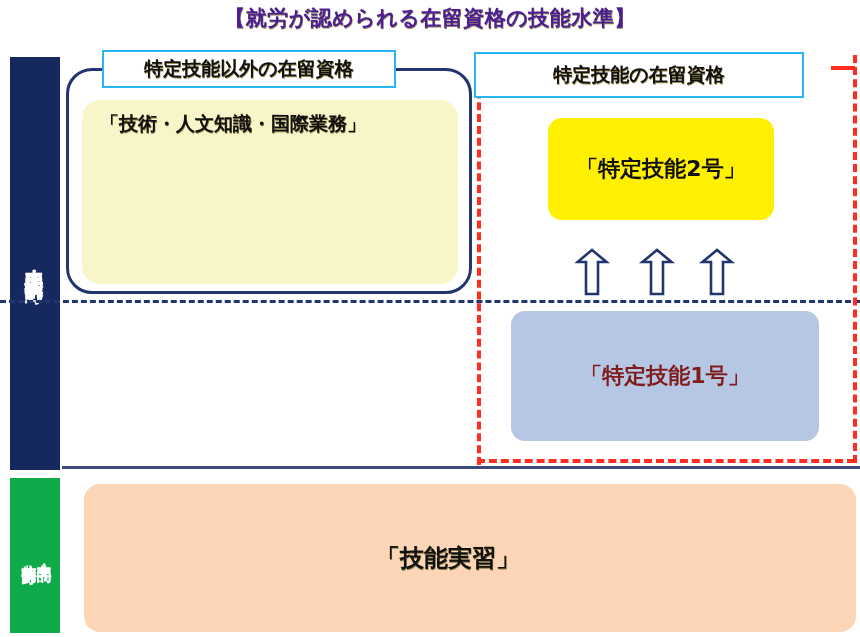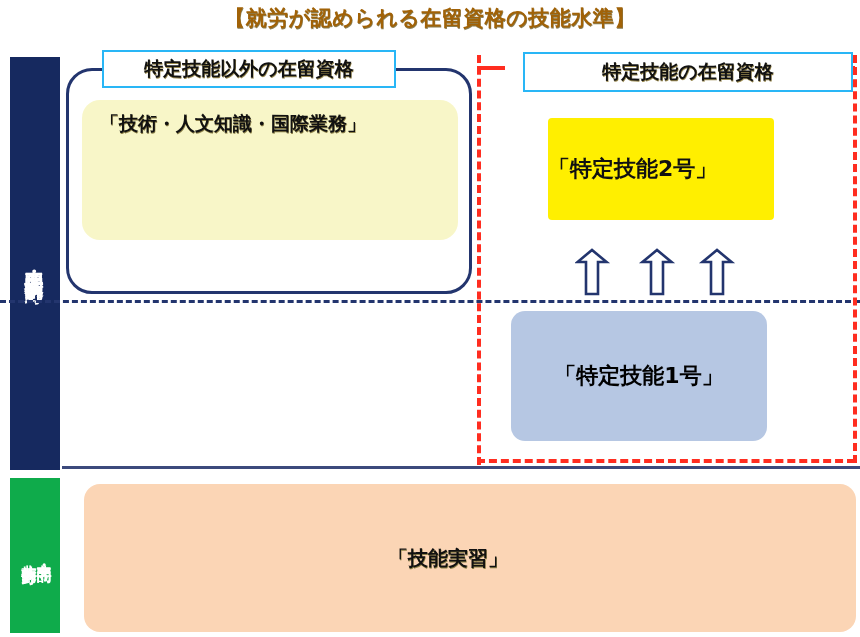--- a/index.html
+++ b/index.html
@@ -19,21 +19,21 @@
   
   .title {
     position: absolute;
     left: 0;
     top: 4px;
     width: 860px;
     text-align: center;
     font-size: 21px;
     font-weight: bold;
     letter-spacing: 0.5px;
-    color: #a16207;
+    color: #4c1d95;
     text-shadow: 0.6px 0.6px 0 #8a7f55;
   }
 
   
   .vbar {
     position: absolute;
     box-sizing: border-box;
     display: flex;
     align-items: center;
     justify-content: center;
@@ -80,41 +80,41 @@
     display: flex;
     align-items: center;
     justify-content: center;
     font-size: 19px;
     font-weight: bold;
     color: #111111;
     text-shadow: 0.6px 0.6px 0 #9a8a50;
     z-index: 6;
   }
   .hdr-left  { left: 102px; top: 50px; width: 294px; height: 38px; }
-  .hdr-right { left: 523px; top: 52px; width: 330px; height: 40px; }
+  .hdr-right { left: 474px; top: 52px; width: 330px; height: 46px; }
 
   
   .left-panel {
     position: absolute;
     left: 66px;
     top: 68px;
     width: 406px;
     height: 226px;
     box-sizing: border-box;
     border: 3px solid #23356e;
     border-radius: 26px;
     background: #ffffff;
     z-index: 2;
   }
   .left-yellow {
     position: absolute;
     left: 82px;
     top: 100px;
     width: 376px;
-    height: 140px;
+    height: 184px;
     box-sizing: border-box;
     border-radius: 18px;
     background: #f8f6c8;
     z-index: 3;
     padding: 10px 18px 8px 18px;
   }
   .qual-list {
     font-size: 19px;
     font-weight: bold;
     line-height: 1.42;
@@ -175,43 +175,44 @@
     z-index: 5;
   }
 
   
   .tier2-box {
     position: absolute;
     left: 548px;
     top: 118px;
     width: 226px;
     height: 102px;
-    border-radius: 4px;
+    border-radius: 14px;
     background: #ffef00;
     display: flex;
     align-items: center;
+    justify-content: center;
     font-size: 22px;
     font-weight: bold;
     color: #111111;
     z-index: 4;
   }
   .tier1-box {
     position: absolute;
     left: 511px;
     top: 311px;
-    width: 256px;
+    width: 308px;
     height: 130px;
     border-radius: 14px;
     background: #b6c7e3;
     display: flex;
     align-items: center;
     justify-content: center;
     font-size: 22px;
     font-weight: bold;
-    color: #000000;
+    color: #7f1d1d;
     z-index: 4;
   }
 
   
   .arrows {
     position: absolute;
     left: 575px;
     top: 248px;
     width: 165px;
     height: 48px;
@@ -249,21 +250,21 @@
     width: 772px;
     height: 148px;
     border-radius: 16px;
     background: #fbd5b5;
     display: flex;
     align-items: center;
     justify-content: center;
     z-index: 2;
   }
   .internship-label {
-    font-size: 20px;
+    font-size: 24px;
     font-weight: bold;
     color: #111111;
     text-shadow: 0.6px 0.6px 0 #8d8149;
     margin-right: 44px;
   }
 </style>
 </head>
 <body>
 
 <div class="title">【就労が認められる在留資格の技能水準】</div>

